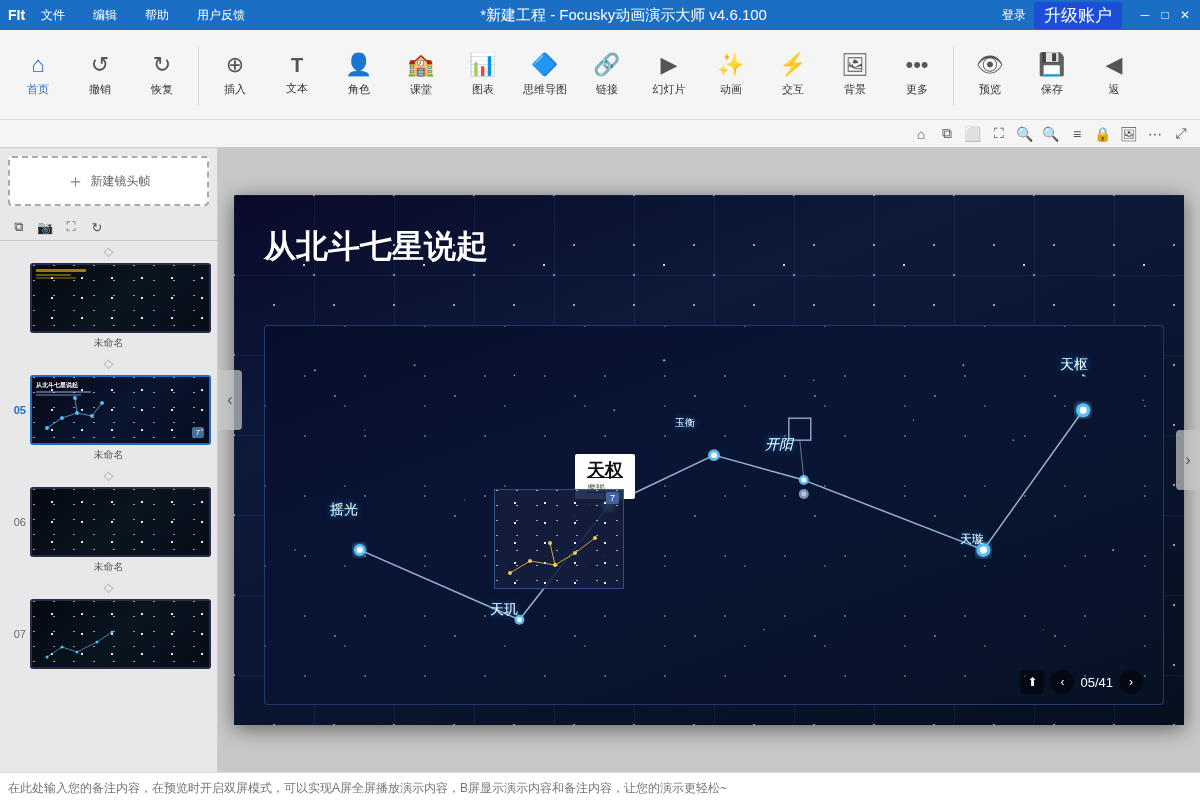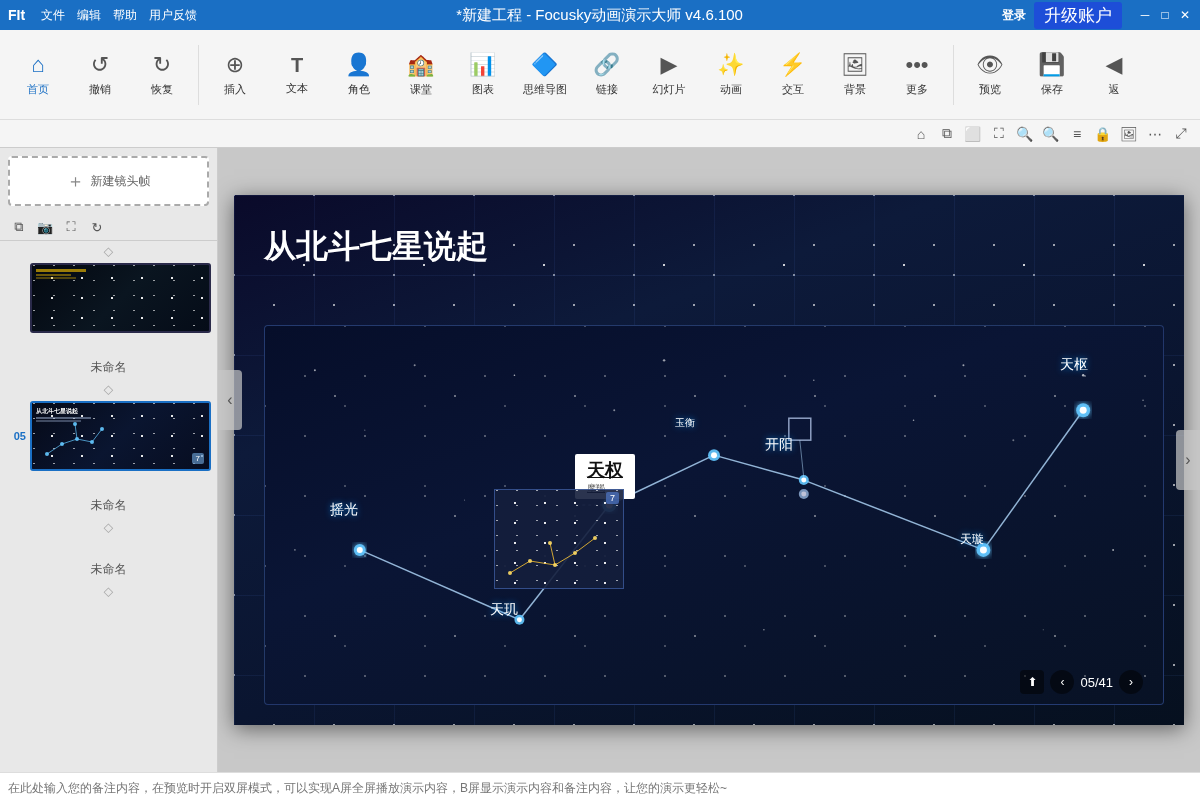--- a/index.html
+++ b/index.html
@@ -11,23 +11,23 @@
       background: #1a6fc4;
       display: flex;
       align-items: center;
       justify-content: space-between;
       padding: 0 8px;
       color: white;
       font-size: 13px;
     }
     #titlebar-left { display: flex; align-items: center; gap: 16px; }
     #titlebar-left .app-logo { font-weight: bold; font-size: 14px; }
-    #titlebar-menus { display: flex; gap: 12px; font-size: 12px; }
+    #titlebar-menus { display: flex; gap: 28px; font-size: 12px; }
     #titlebar-right { display: flex; align-items: center; gap: 8px; }
-    #titlebar-right .login-btn { font-size: 12px; cursor: pointer; font-weight: bold; }
+    #titlebar-right .login-btn { font-size: 12px; cursor: pointer; }
     #titlebar-right .upgrade-btn {
       background: #1d4ed8;
       color: white;
       border: none;
       padding: 2px 10px;
       border-radius: 3px;
       font-size: 17px;
       cursor: pointer;
     }
     #titlebar-right .win-btns { display: flex; gap: 6px; margin-left: 8px; }
@@ -137,25 +137,24 @@
       height: 70px;
       background: #2a2a4a;
       border-radius: 3px;
       overflow: hidden;
       cursor: pointer;
       border: 2px solid transparent;
       position: relative;
     }
     .slide-thumb.active { border-color: #1a6fc4; }
     .slide-label {
-      font-size: 12px;
+      font-size: 10px;
       color: #555;
       text-align: center;
       padding: 1px 2px;
-      margin-top: 23px;
     }
     .slide-separator {
       display: flex;
       align-items: center;
       justify-content: center;
       height: 20px;
       color: #aaa;
       font-size: 10px;
     }
     .slide-separator-icon { font-size: 14px; color: #aaa; }
@@ -573,27 +572,57 @@
           </div>
         </div>
         <div class="slide-label">未命名</div>
       </div>
 
       <div class="slide-separator">
         <span class="slide-separator-icon">⬦</span>
       </div>
 
       <div class="slide-group">
+        <div class="slide-item">
+          <span class="slide-number">06</span>
+          <div class="slide-thumb">
+            <div class="thumb-stars">
+              <div class="mini-stars"></div>
+            </div>
+          </div>
+        </div>
         <div class="slide-label">未命名</div>
       </div>
 
       <div class="slide-separator">
         <span class="slide-separator-icon">⬦</span>
       </div>
 
+      <div class="slide-group">
+        <div class="slide-item">
+          <span class="slide-number">07</span>
+          <div class="slide-thumb">
+            <div class="thumb-stars">
+              <div class="mini-stars"></div>
+
+              <svg style="position:absolute;bottom:5px;left:10px;width:80px;height:40px;" viewBox="0 0 80 40">
+                <line x1="5" y1="35" x2="20" y2="25" stroke="rgba(100,200,255,0.6)" stroke-width="1"></line>
+                <line x1="20" y1="25" x2="35" y2="30" stroke="rgba(100,200,255,0.6)" stroke-width="1"></line>
+                <line x1="35" y1="30" x2="55" y2="20" stroke="rgba(100,200,255,0.6)" stroke-width="1"></line>
+                <line x1="55" y1="20" x2="70" y2="10" stroke="rgba(100,200,255,0.6)" stroke-width="1"></line>
+                <circle cx="5" cy="35" r="1.5" fill="rgba(100,200,255,0.9)"></circle>
+                <circle cx="20" cy="25" r="1.5" fill="rgba(100,200,255,0.9)"></circle>
+                <circle cx="35" cy="30" r="1.5" fill="rgba(100,200,255,0.9)"></circle>
+                <circle cx="55" cy="20" r="1.5" fill="rgba(100,200,255,0.9)"></circle>
+                <circle cx="70" cy="10" r="1.5" fill="rgba(100,200,255,0.9)"></circle>
+              </svg>
+            </div>
+          </div>
+        </div>
+      </div>
 
     </div>
   </div>
 
   <div id="left-nav-arrow">‹</div>
 
   <div id="canvas-area">
     <div id="canvas-scroll">
 
       <div id="slide-canvas">
@@ -677,21 +706,21 @@
                     <feMergeNode in="coloredBlur"></feMergeNode>
                     <feMergeNode in="SourceGraphic"></feMergeNode>
                   </feMerge>
               </filter>
             </defs>
           </svg>
 
           <div style="position:absolute;top:175px;left:65px;color:white;font-size:14px;text-shadow:0 0 6px rgba(0,150,255,0.9);">摇光</div>
           <div style="position:absolute;top:275px;left:225px;color:white;font-size:14px;text-shadow:0 0 6px rgba(0,150,255,0.9);">天玑</div>
           <div style="position:absolute;top:90px;left:410px;color:white;font-size:10px;text-shadow:0 0 6px rgba(0,150,255,0.9);">玉衡</div>
-          <div style="position:absolute;top:110px;left:500px;color:white;font-size:14px;text-shadow:0 0 6px rgba(0,150,255,0.9);">开阳</div>
+          <div style="position:absolute;top:110px;left:500px;color:white;font-size:14px;text-shadow:0 0 6px rgba(0,150,255,0.9);font-style:italic;">开阳</div>
           <div style="position:absolute;top:205px;left:695px;color:white;font-size:12px;text-shadow:0 0 6px rgba(0,150,255,0.9);">天璇</div>
           <div style="position:absolute;top:30px;left:795px;color:white;font-size:14px;text-shadow:0 0 6px rgba(0,150,255,0.9);">天枢</div>
 
           <div style="position:absolute;top:128px;left:310px;background:white;color:#111;font-size:18px;font-weight:bold;padding:4px 12px;border-radius:2px;z-index:25;text-decoration:underline;">
             天权
             <span style="display:block;font-size:9px;color:#555;font-weight:normal;">摩羯</span>
           </div>
 
           <div class="slide-counter-bar">
             <div class="counter-upload-btn">⬆</div>

